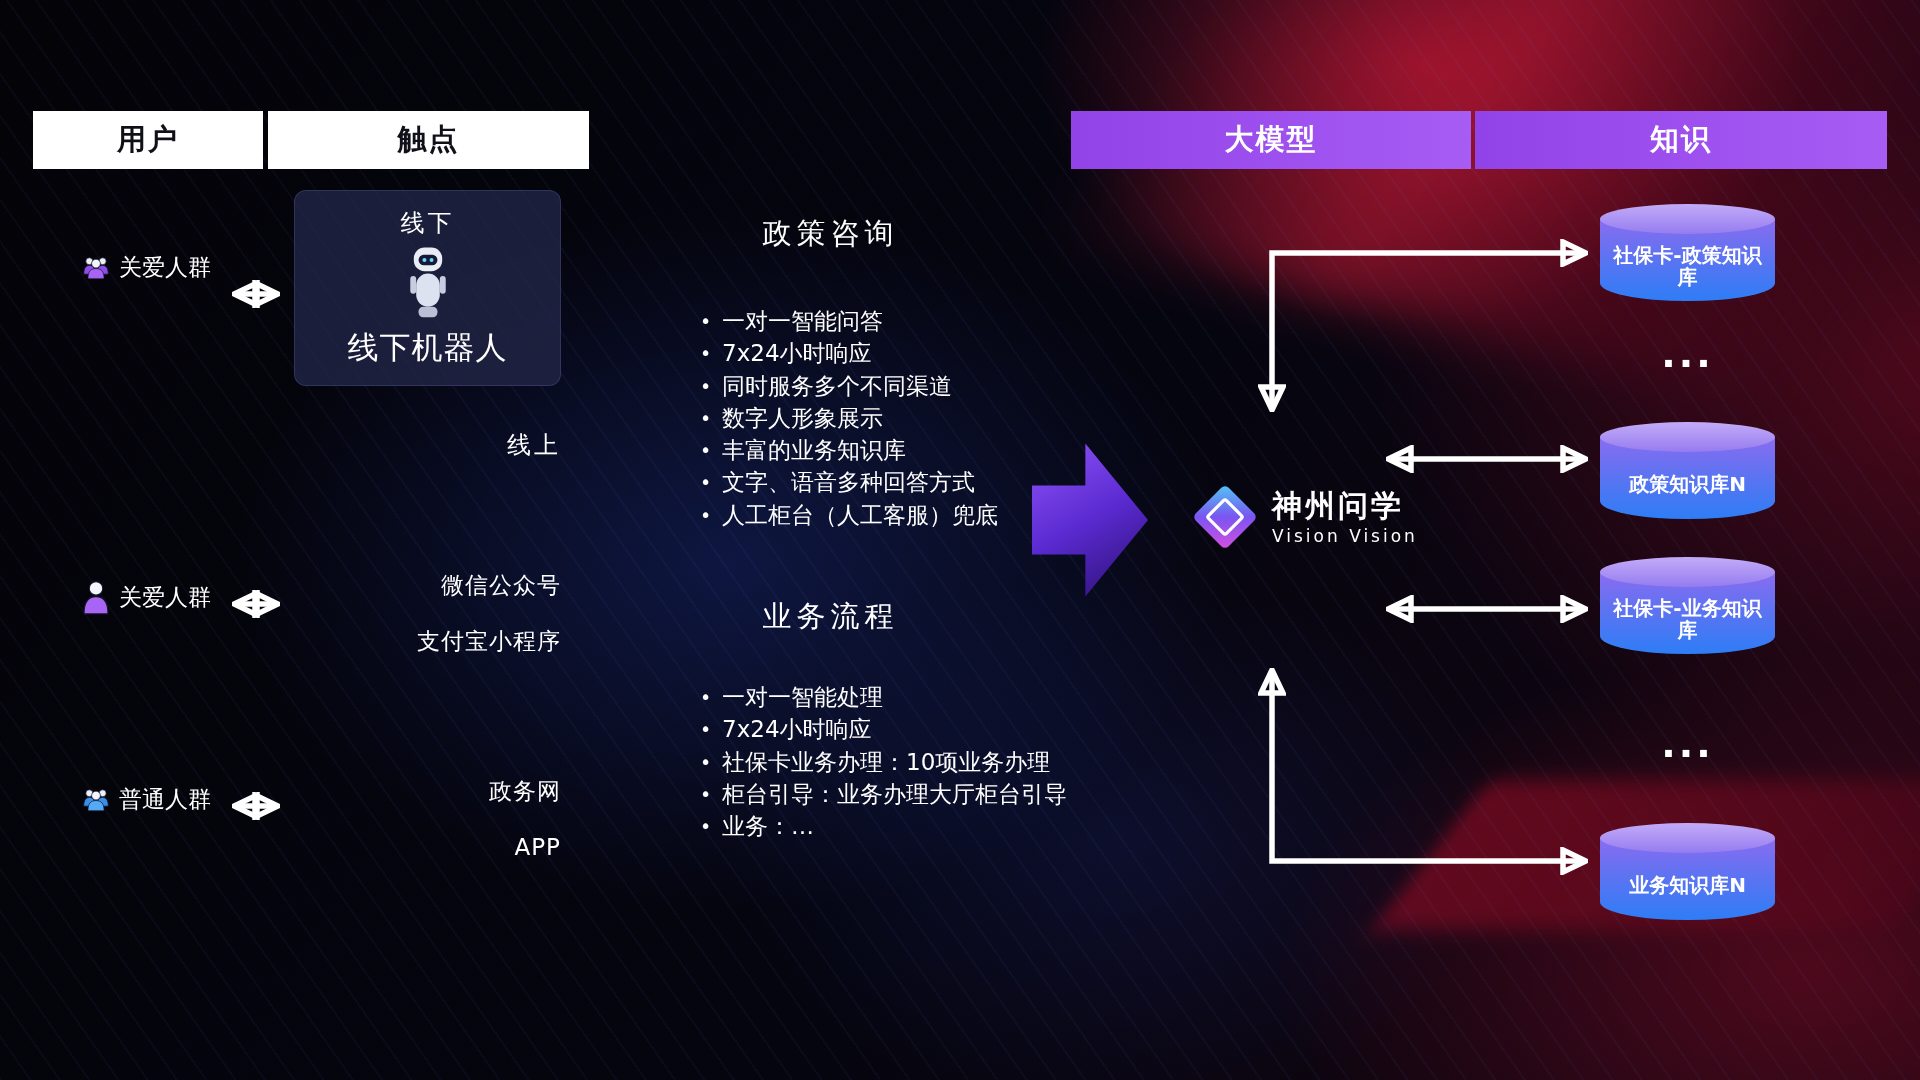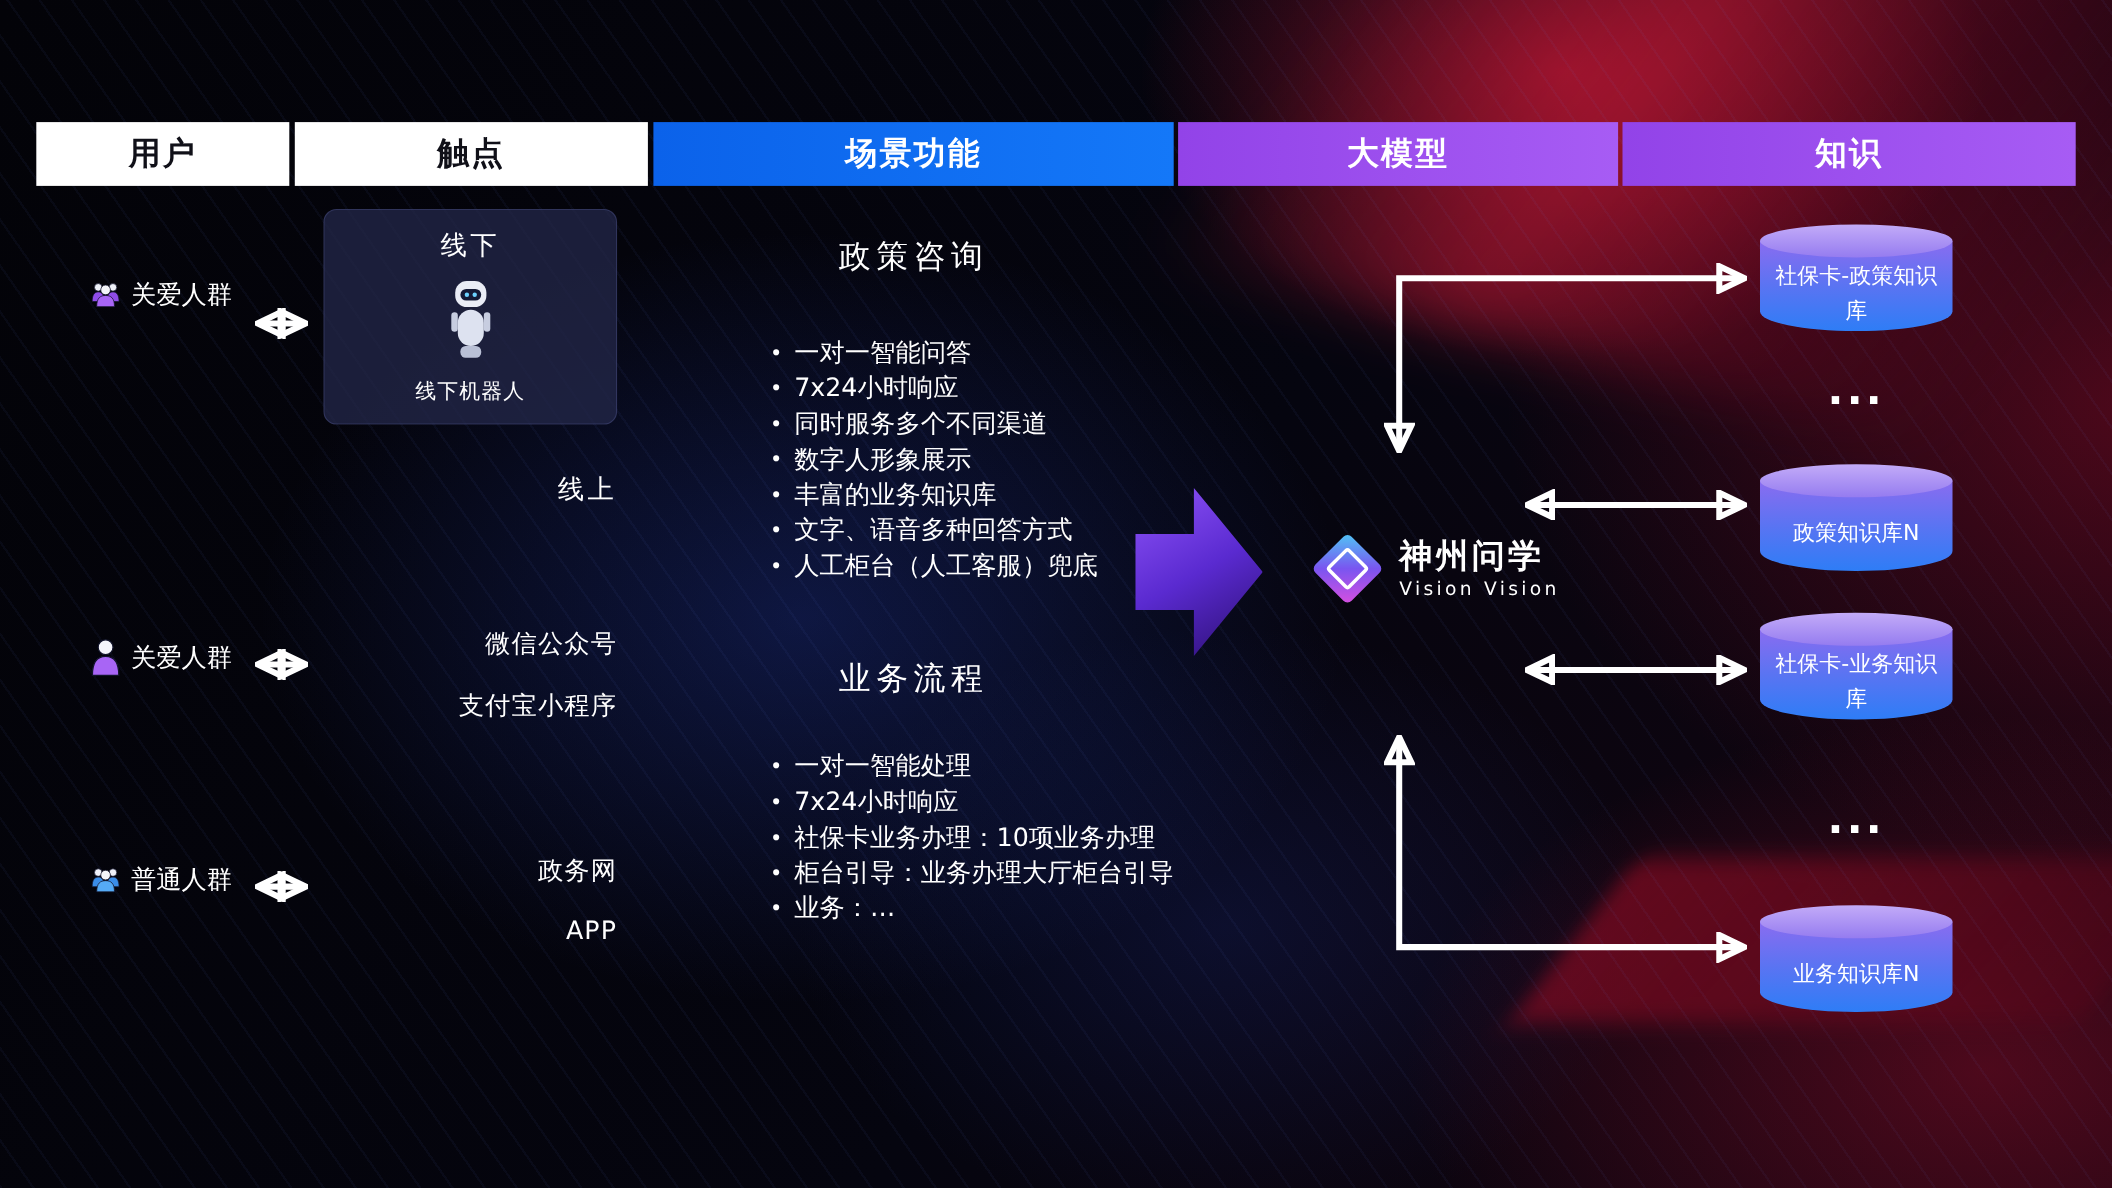--- a/index.html
+++ b/index.html
@@ -30,21 +30,21 @@
   .hdr.purple{background:linear-gradient(90deg,#9243e8,#a75cf4);color:#fff;}
 
   .user{position:absolute;display:flex;align-items:center;gap:8px;}
   .user-label{font-size:23px;color:#fff;white-space:nowrap;}
 
   .offline-box{position:absolute;left:294px;top:190px;width:267px;height:196px;
     background:rgba(34,38,72,0.78);border:1px solid rgba(110,120,190,0.25);border-radius:12px;
     display:flex;flex-direction:column;align-items:center;justify-content:space-between;
     padding:16px 10px;box-sizing:border-box;}
   .tp-title{font-size:24px;letter-spacing:3px;}
-  .tp-sub{font-size:19px;letter-spacing:1px;}
+  .tp-sub{font-size:31px;letter-spacing:1px;}
   .tp-label{position:absolute;left:294px;width:267px;text-align:right;font-size:23px;letter-spacing:1px;}
 
   .scene-title{position:absolute;left:594px;width:473px;text-align:center;font-size:29px;letter-spacing:5px;}
   .scene-list{position:absolute;left:682px;width:420px;margin:16px;padding:0;list-style:none;
     font-size:23px;line-height:32.3px;}
   .scene-list li{position:relative;padding-left:24px;white-space:nowrap;}
   .scene-list li::before{content:"•";position:absolute;left:2px;font-size:19px;}
 
   .big-arrow{position:absolute;left:1032px;top:429px;width:116px;height:182px;
     clip-path:polygon(0 31%,46% 31%,46% 8%,100% 50%,46% 92%,46% 69%,0 69%);
@@ -54,38 +54,37 @@
   .logo-name{font-size:30px;font-weight:700;letter-spacing:3px;line-height:34px;}
   .logo-sub{font-size:17px;letter-spacing:3px;margin-top:3px;}
 
   .db{position:absolute;left:1600px;width:175px;}
   .db-top{position:absolute;top:0;left:0;width:175px;height:30px;border-radius:50%;z-index:2;
     background:linear-gradient(180deg,#c3abf8,#957cf0);}
   .db-body{margin-top:15px;height:82px;
     background:linear-gradient(180deg,#8a6cf0 0%,#5a74f2 50%,#2e7df6 100%);
     border-radius:0 0 87px 87px / 0 0 18px 18px;
     display:flex;align-items:center;justify-content:center;text-align:center;
-    color:#fff;font-size:20px;line-height:32px;padding:14px 8px 2px;box-sizing:border-box;}
+    color:#fff;font-size:20px;line-height:22px;padding:14px 8px 2px;box-sizing:border-box;font-weight:bold;}
   .kdots{position:absolute;left:1600px;width:175px;text-align:center;
     font-size:38px;font-weight:700;letter-spacing:3px;line-height:18px;}
 
   .arrows{position:absolute;left:0;top:0;pointer-events:none;}
   .arrows path{stroke:#ffffff;stroke-width:5.5;fill:none;}
 </style>
 </head>
 <body>
 
 <div class="stage">
   <div class="red-band"></div>
   <div class="red-chevron"></div>
   <div class="streaks"></div>
 
   <div class="hdr light" style="left:33px;width:230px">用户</div>
   <div class="hdr light" style="left:268px;width:321px">触点</div>
-  <div class="hdr blue" style="left:594px;width:473px">场景功能</div>
   <div class="hdr purple" style="left:1071px;width:400px">大模型</div>
   <div class="hdr purple" style="left:1475px;width:412px">知识</div>
 
   <div class="user" style="left:81px;top:214px;width:130px">
     <svg width="128" height="106" viewBox="0 0 130 110">
       <circle cx="36" cy="30" r="15" fill="#eef0f8" stroke="#12142a" stroke-width="3"></circle>
       <path d="M12 86 C12 58 22 48 36 48 C50 48 60 58 60 86 Z" fill="#8f4ce8" stroke="#12142a" stroke-width="3"></path>
       <circle cx="94" cy="30" r="15" fill="#eef0f8" stroke="#12142a" stroke-width="3"></circle>
       <path d="M70 86 C70 58 80 48 94 48 C108 48 118 58 118 86 Z" fill="#8f4ce8" stroke="#12142a" stroke-width="3"></path>
       <circle cx="65" cy="40" r="19" fill="#f4f5fa" stroke="#12142a" stroke-width="3"></circle>

